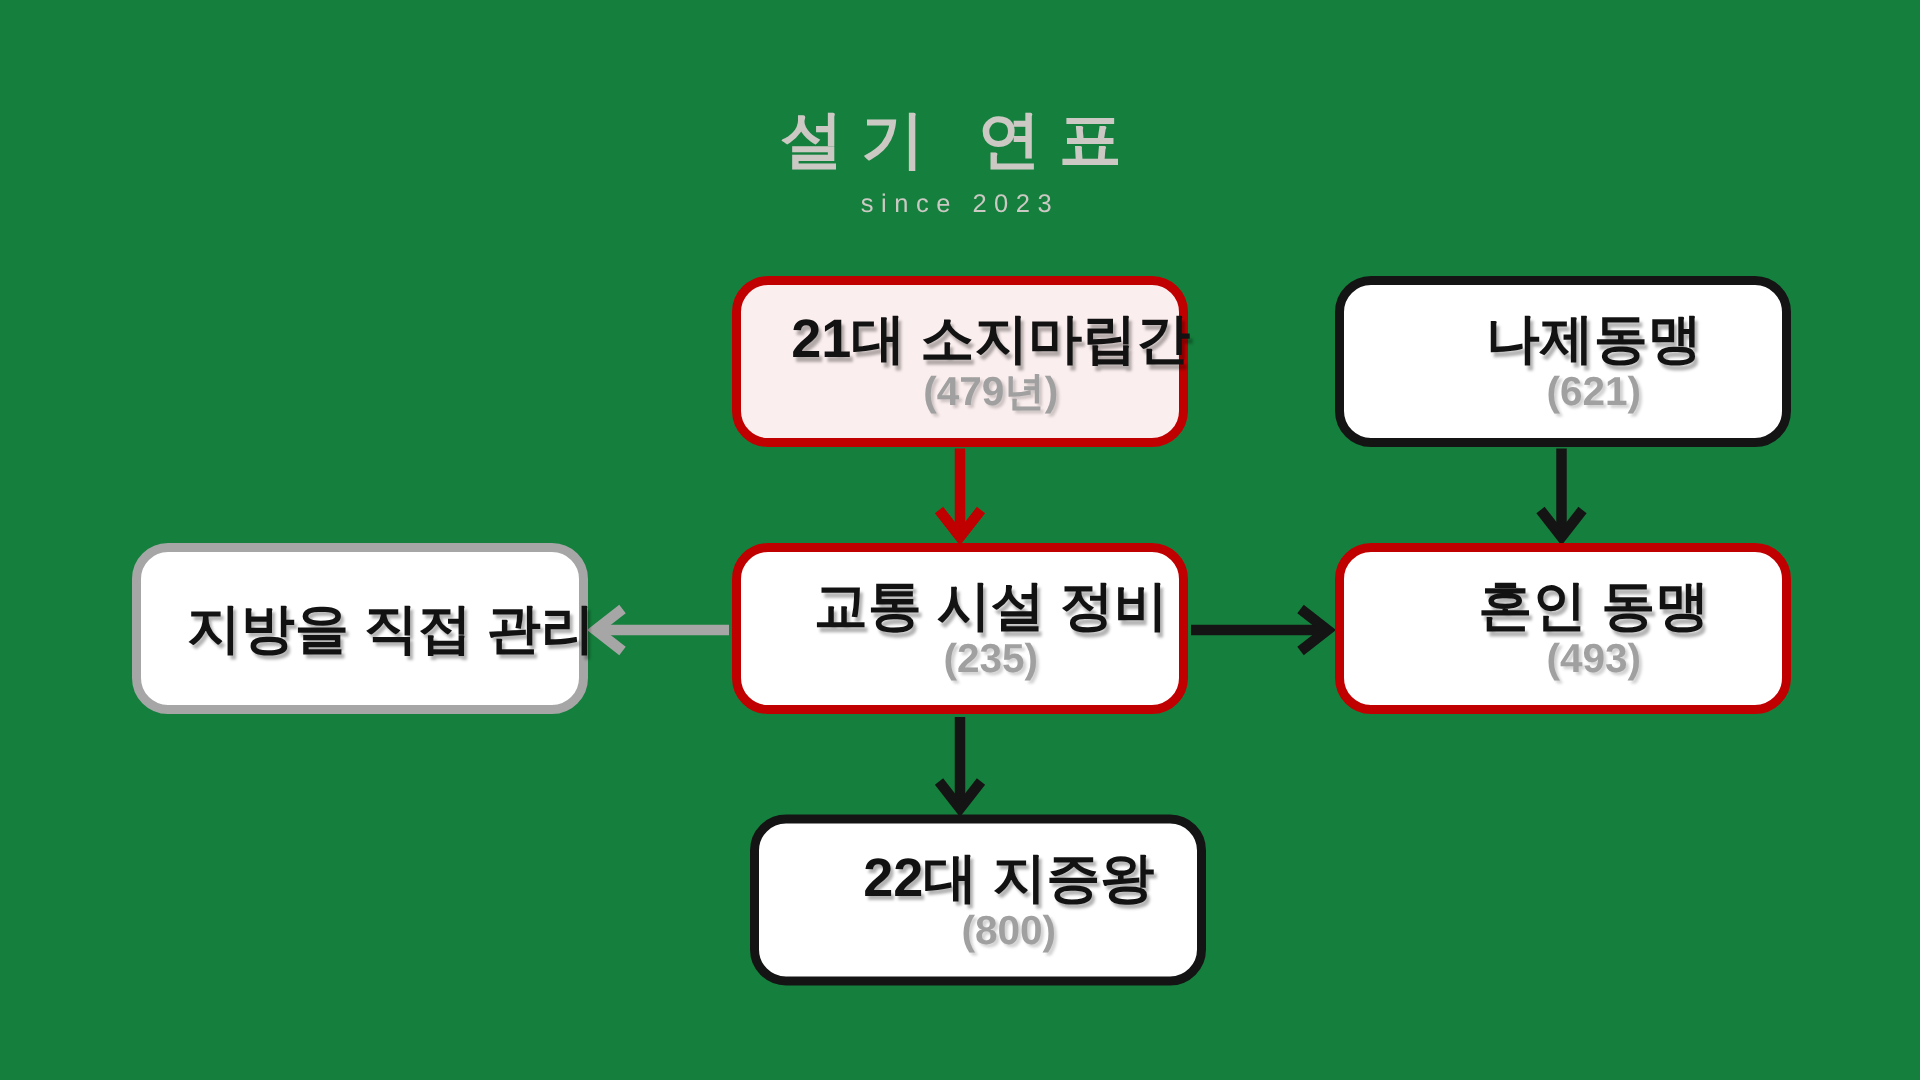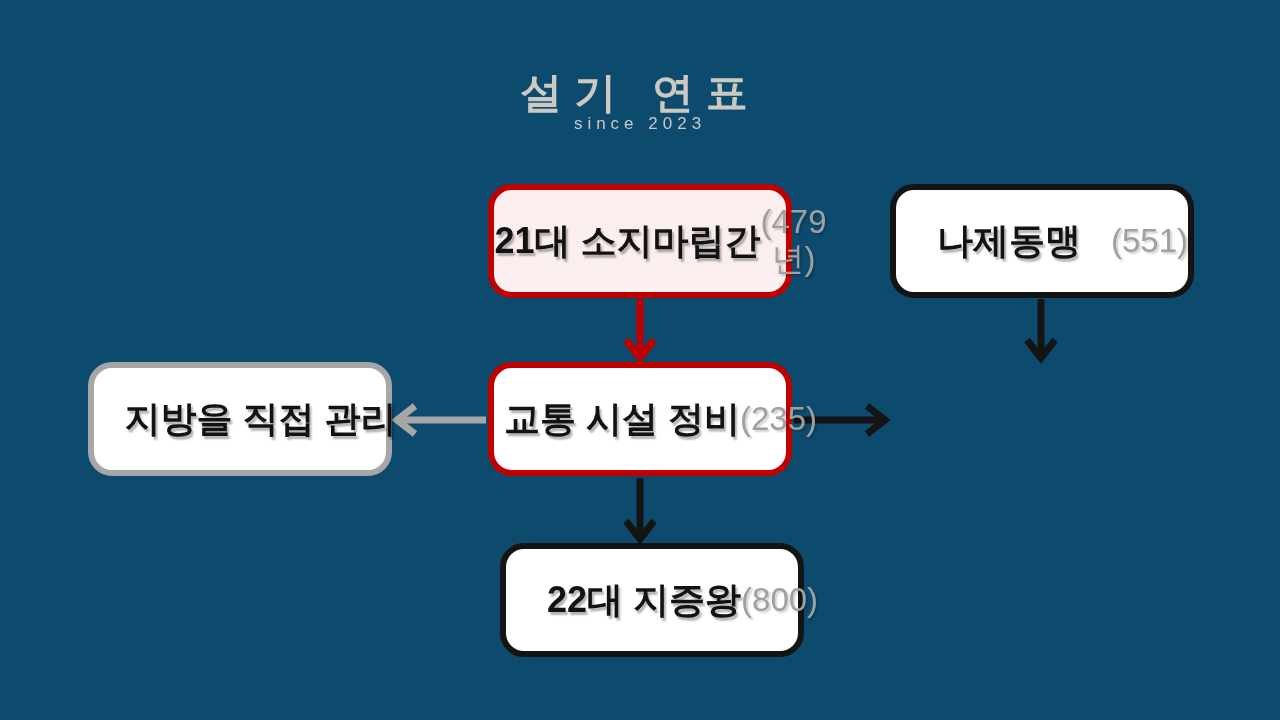--- a/index.html
+++ b/index.html
@@ -2,41 +2,41 @@
 <html style="--red: #c00000; --black: #141414; --gray: #a6a6a6; --graytext: #a0a0a0; --pink: #fbeeee; --wm: #ccc9c4;"><head>
 <meta charset="utf-8">
 <style>
   * { margin:0; padding:0; box-sizing:border-box; }
   html,body { width:1280px; height:720px; }
   body {
     background:#ffffff;
     font-family:"Liberation Sans","DejaVu Sans",sans-serif;
     overflow:hidden;
   }
-  .canvas { position:relative; width:1280px; height:720px; background:#0c4a6e; }
+  .canvas { position:relative; width:1280px; height:720px; background:#15803d; }
 
   
   .watermark { position:absolute; left:0; right:0; top:72px; text-align:center;
                color:var(--wm,#ccc9c4); user-select:none; }
   .wm-title { font-size:42px; font-weight:700; letter-spacing:12px; line-height:1.0; }
-  .wm-sub   { font-size:17px; font-weight:400; letter-spacing:5px; margin-top:0; }
+  .wm-sub   { font-size:17px; font-weight:400; letter-spacing:5px; margin-top:12px; }
 
   
   .node { position:absolute; width:304px; height:114px;
           border:6px solid #000; border-radius:24px; background:#ffffff;
-          display:flex; flex-direction:row; align-items:center; justify-content:center;
+          display:flex; flex-direction:column; align-items:center; justify-content:center;
           line-height:1.12; text-align:center;padding-left:41px; }
   .node .label { font-size:36px; font-weight:800; color:#121212;
                  text-shadow:2px 3px 2px rgba(0,0,0,0.30); white-space:nowrap; }
-  .node .sublabel { font-size:33px; font-weight:400; color:var(--graytext,#a0a0a0);
+  .node .sublabel { font-size:27px; font-weight:700; color:var(--graytext,#a0a0a0);
                     text-shadow:2px 2px 2px rgba(0,0,0,0.18); }
   .node .sublabel:empty { display:none; }
 
   .border-red   { border-color:var(--red,#c00000); }
-  .border-black { border-color:var(--black,#101010);justify-content:space-between; }
+  .border-black { border-color:var(--black,#101010); }
   .border-gray  { border-color:var(--gray,#a6a6a6);text-align:center; }
   .fill-pink    { background:var(--pink,#fbeeee); }
   .fill-white   { background:#ffffff; }
 
   
   .pos-a { left:488px; top:184px; }
   .pos-b { left:890px; top:184px; }
   .pos-c { left:488px; top:362px;text-align:center; }
   .pos-d { left:88px;  top:362px; }
   .pos-e { left:890px; top:362px; }
@@ -86,32 +86,36 @@
     </g>
   </svg>
 
   <div class="node pos-a border-red fill-pink">
     <div class="label">21대 소지마립간</div>
     <div class="sublabel">(479년)</div>
   </div>
 
   <div class="node pos-b border-black fill-white">
     <div class="label">나제동맹</div>
-    <div class="sublabel">(551)</div>
+    <div class="sublabel">(621)</div>
   </div>
 
   <div class="node pos-c border-red fill-white">
     <div class="label">교통 시설 정비</div>
     <div class="sublabel">(235)</div>
   </div>
 
   <div class="node pos-d border-gray fill-white">
     <div class="label">지방을 직접 관리</div>
 
   </div>
 
+  <div class="node pos-e border-red fill-white">
+    <div class="label">혼인 동맹</div>
+    <div class="sublabel">(493)</div>
+  </div>
 
   <div class="node pos-f border-black fill-white">
     <div class="label">22대 지증왕</div>
     <div class="sublabel">(800)</div>
   </div>
 
 </div>
 
 </body></html>

